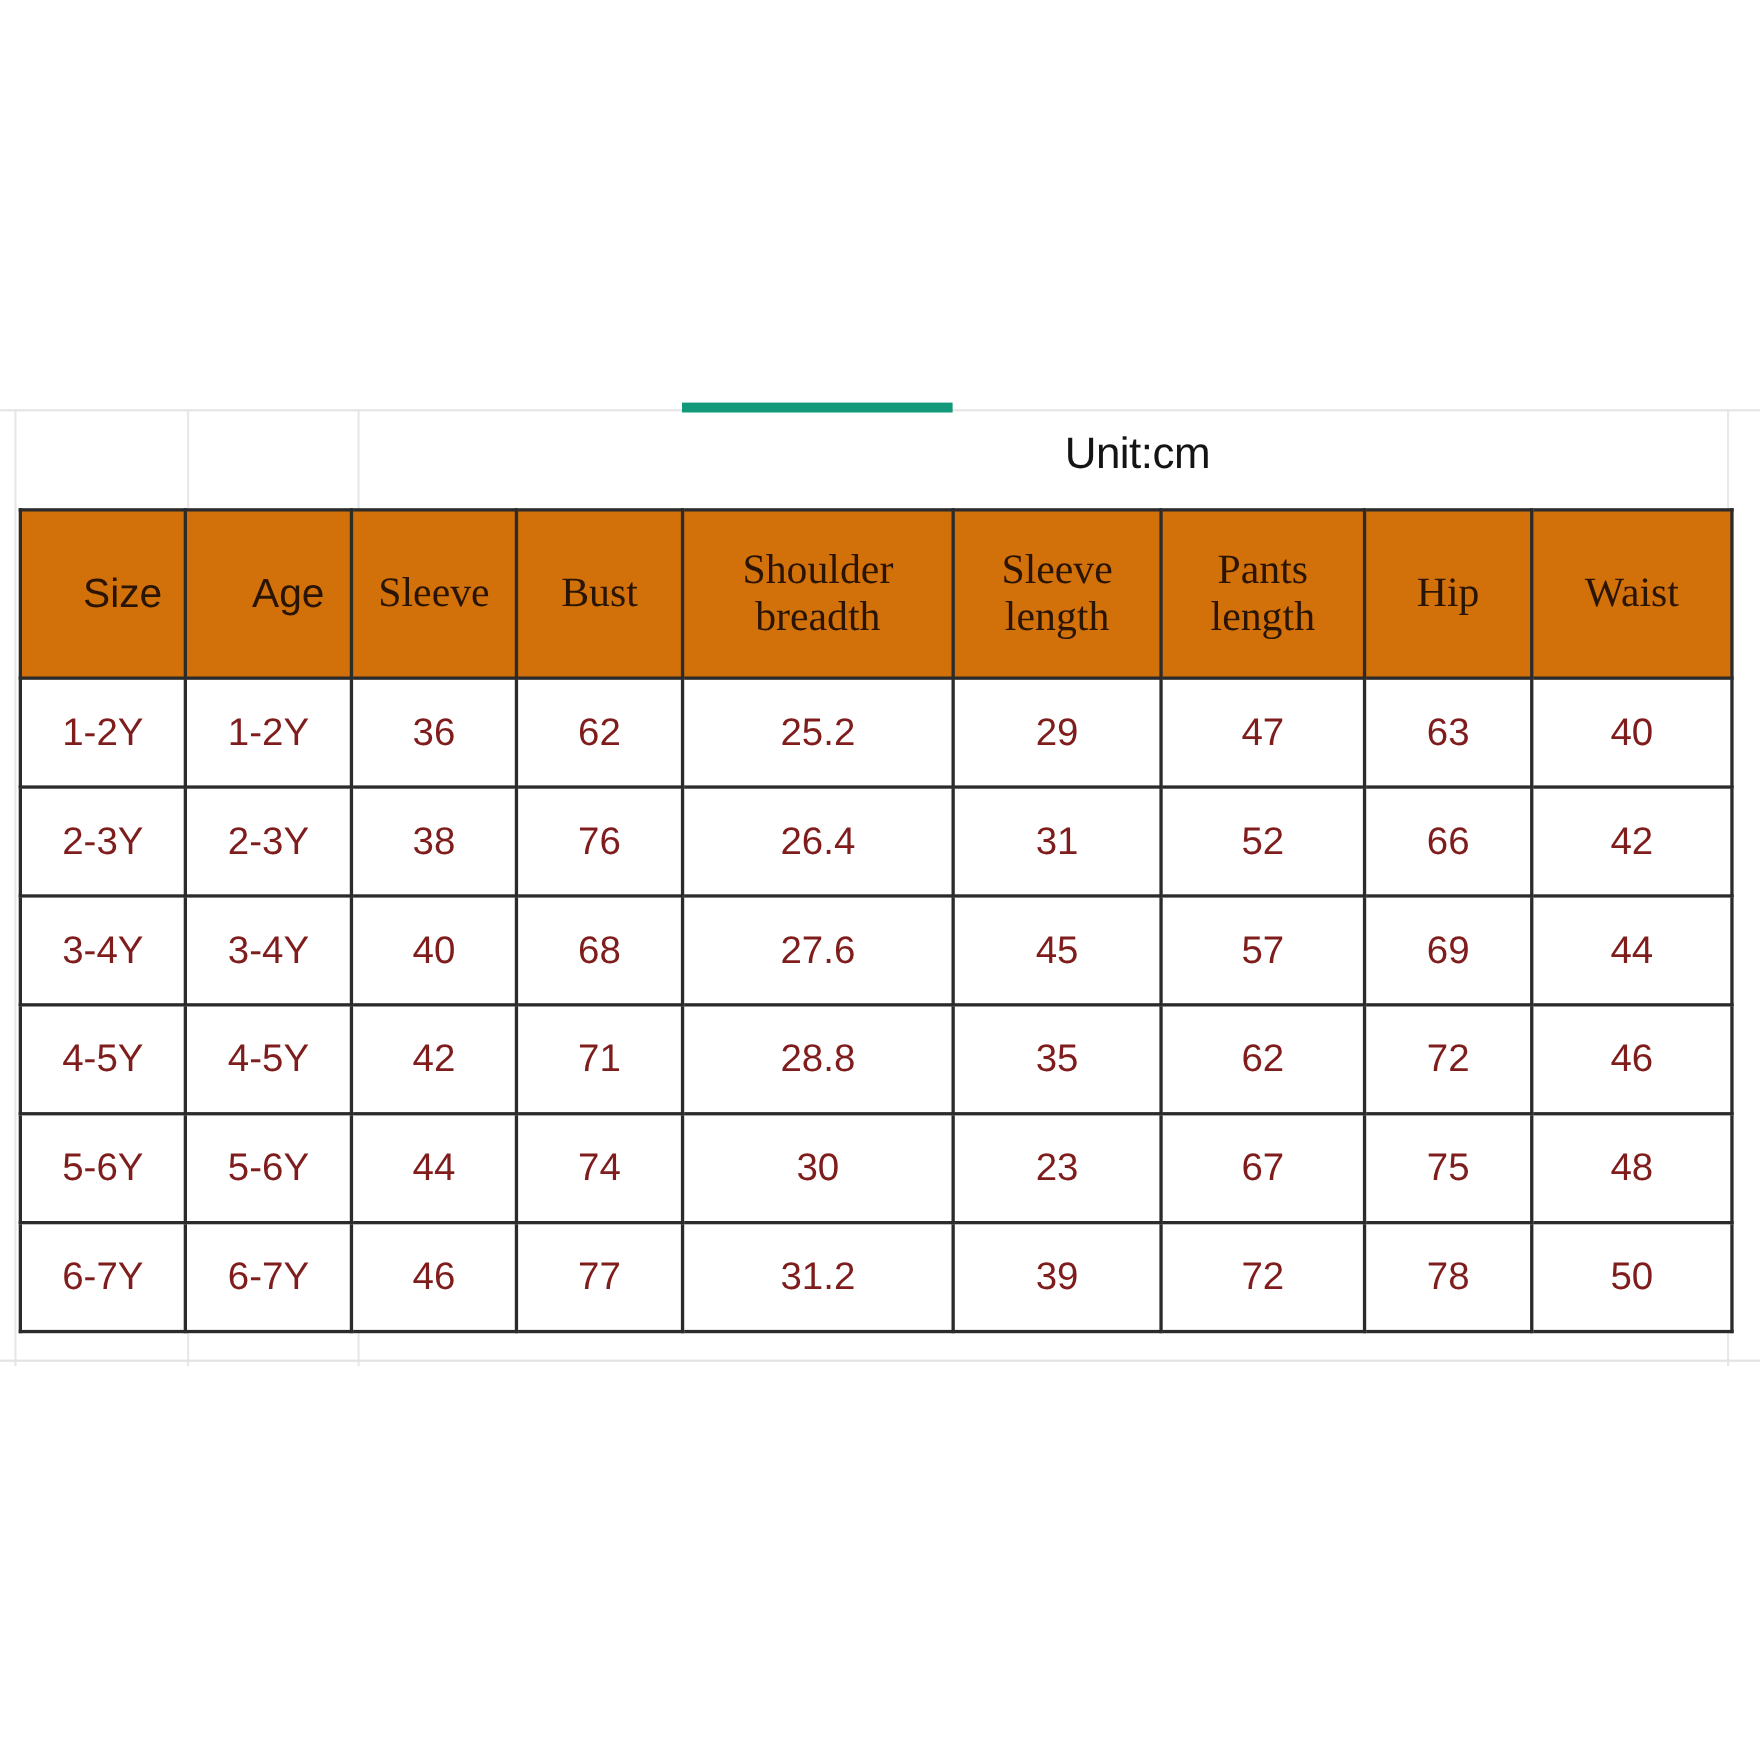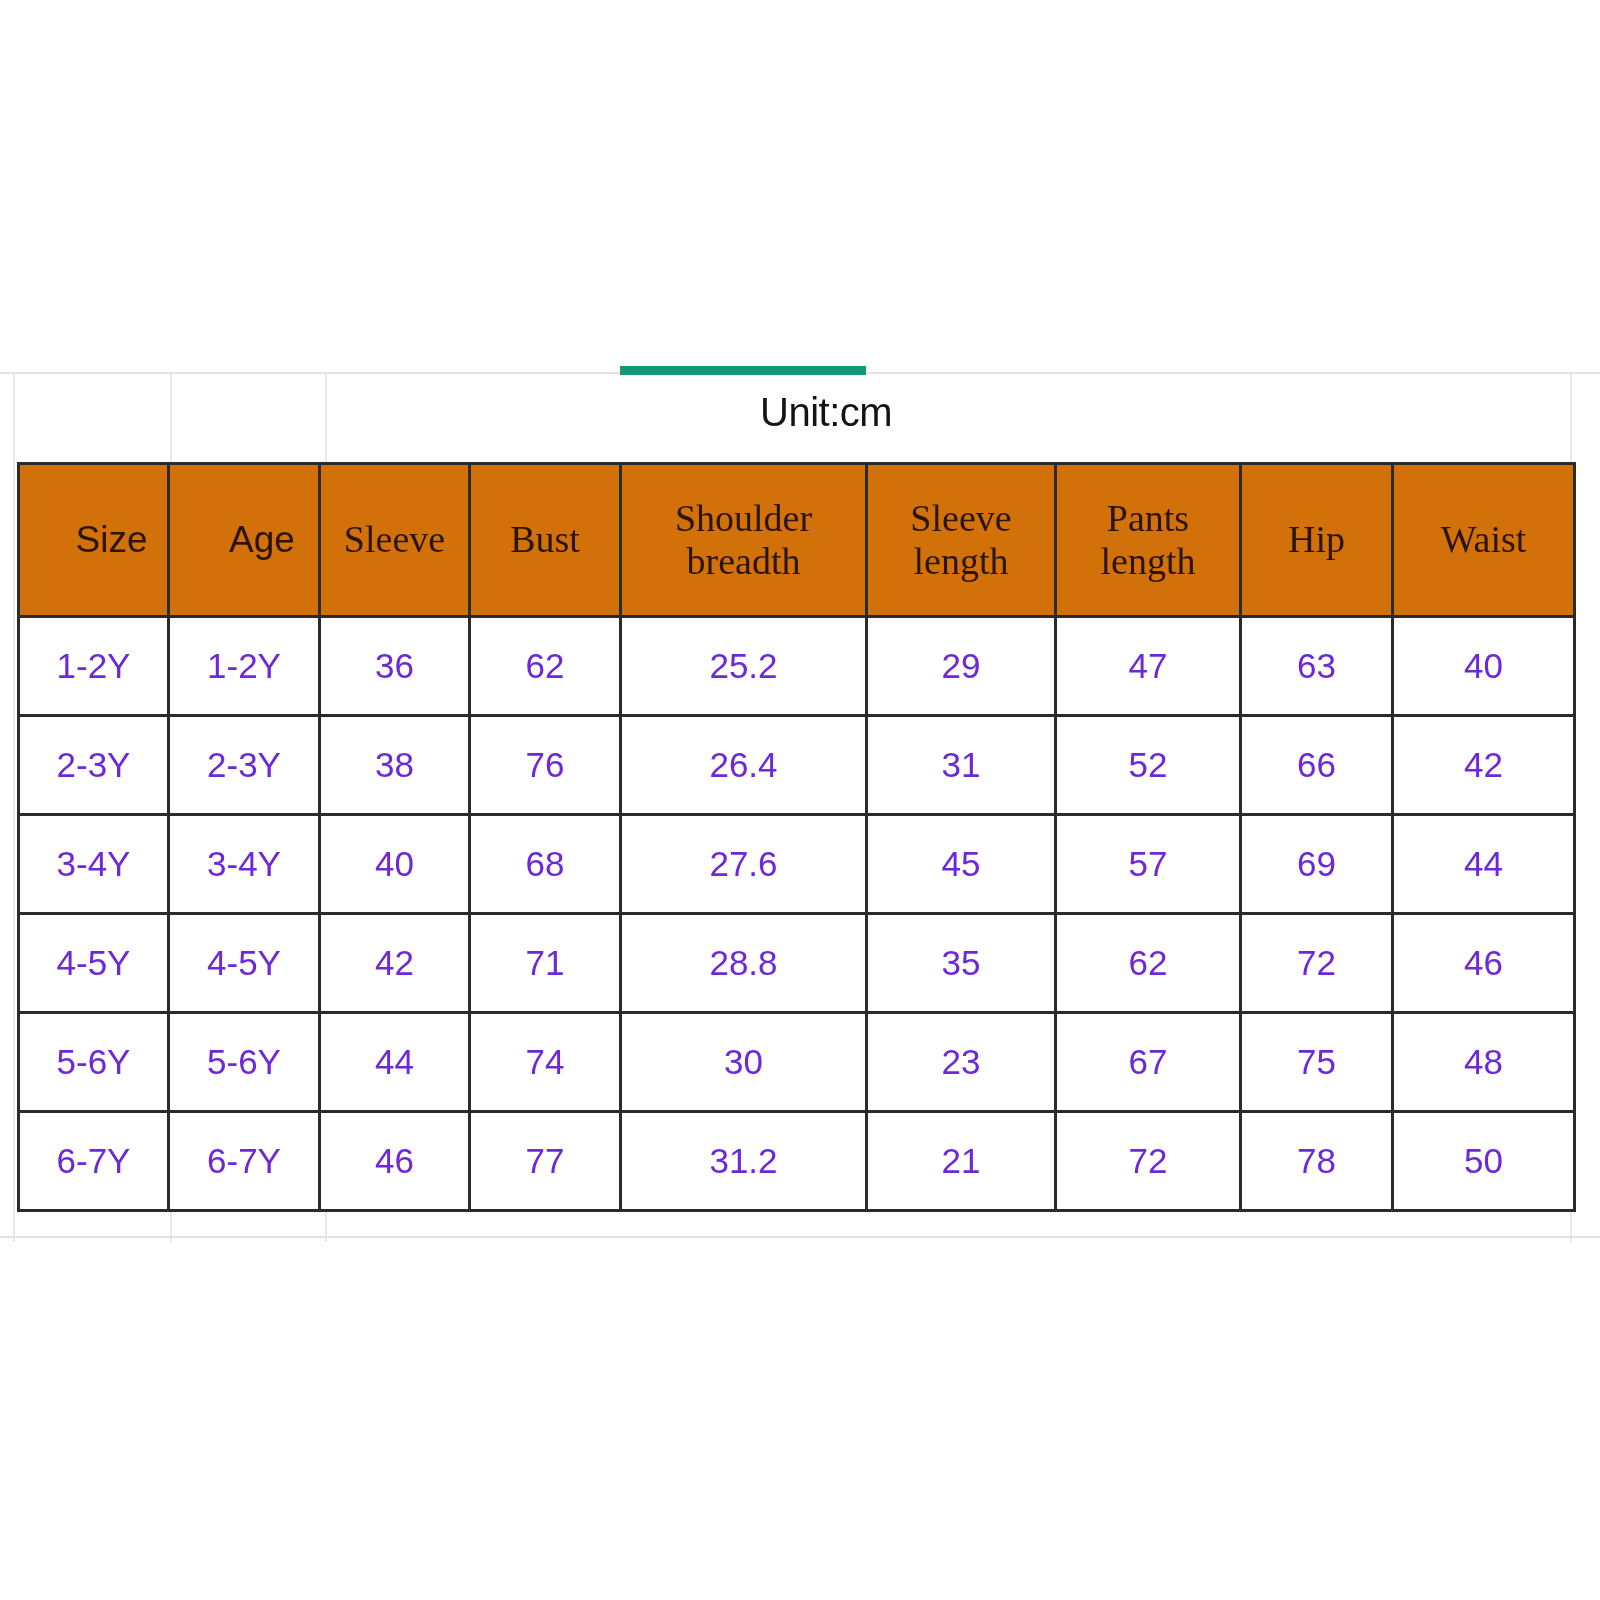--- a/index.html
+++ b/index.html
@@ -37,21 +37,21 @@
     height: 9px;
     background: #11997a;
   }
 
   
   .unit-caption {
     position: absolute;
     left: 760px;
     top: 390px;
     width: 340px;
-    text-align: left;
+    text-align: right;
     font-family: "Liberation Sans", sans-serif;
     font-size: 40px;
     color: #141414;
     letter-spacing: -0.5px;
     white-space: nowrap;
   }
 
   
   .size-table {
     position: absolute;
@@ -83,21 +83,21 @@
     padding-left: 36px;
   }
   
   th.h-serif {
     font-family: "Liberation Serif", serif;
     font-size: 38px;
   }
   .size-table tbody td {
     background: #ffffff;
     height: 96px;
-    color: #6d28d9;
+    color: #7f1d1d;
     font-family: "Liberation Sans", sans-serif;
     font-size: 35px;
   }
 
   
   col.c0 { width: 150px; }
   col.c1 { width: 151px; }
   col.c2 { width: 150px; }
   col.c3 { width: 151px; }
   col.c4 { width: 246px; }
@@ -204,21 +204,21 @@
         <td>67</td>
         <td>75</td>
         <td>48</td>
       </tr>
       <tr>
         <td>6-7Y</td>
         <td>6-7Y</td>
         <td>46</td>
         <td>77</td>
         <td>31.2</td>
-        <td>21</td>
+        <td>39</td>
         <td>72</td>
         <td>78</td>
         <td>50</td>
       </tr>
     </tbody>
   </table>
 
 </div>
 
 </body></html>

